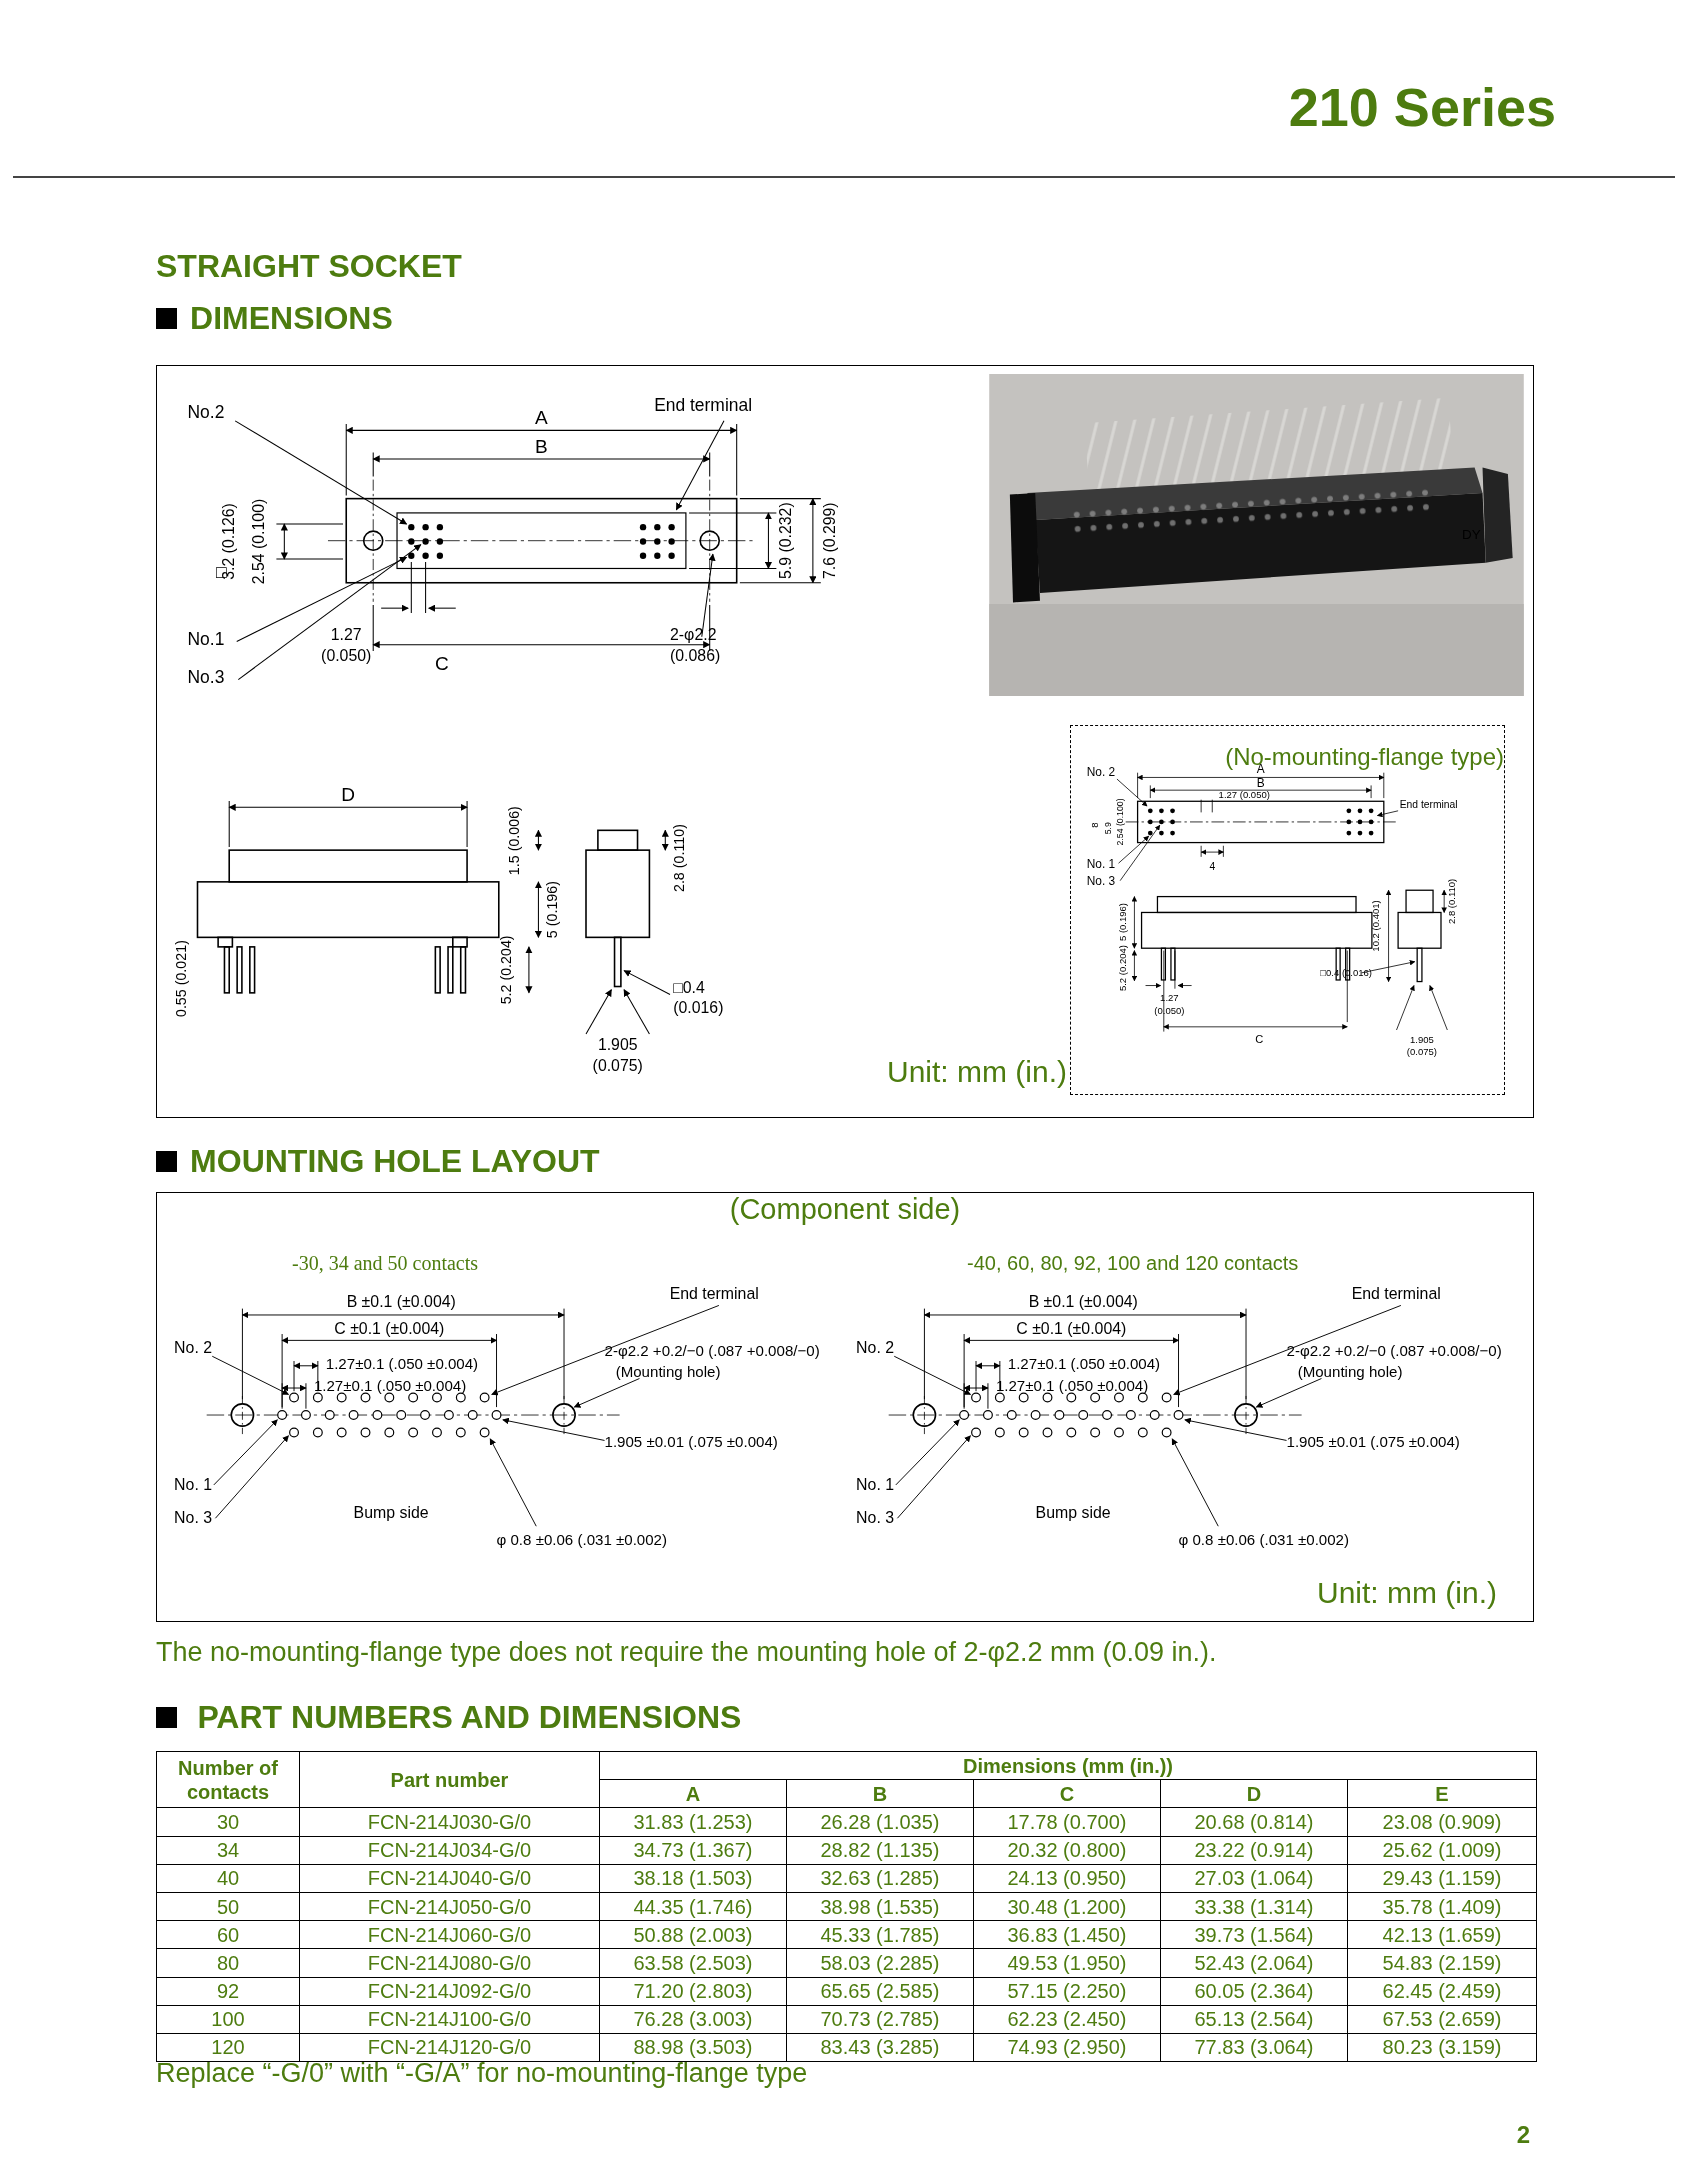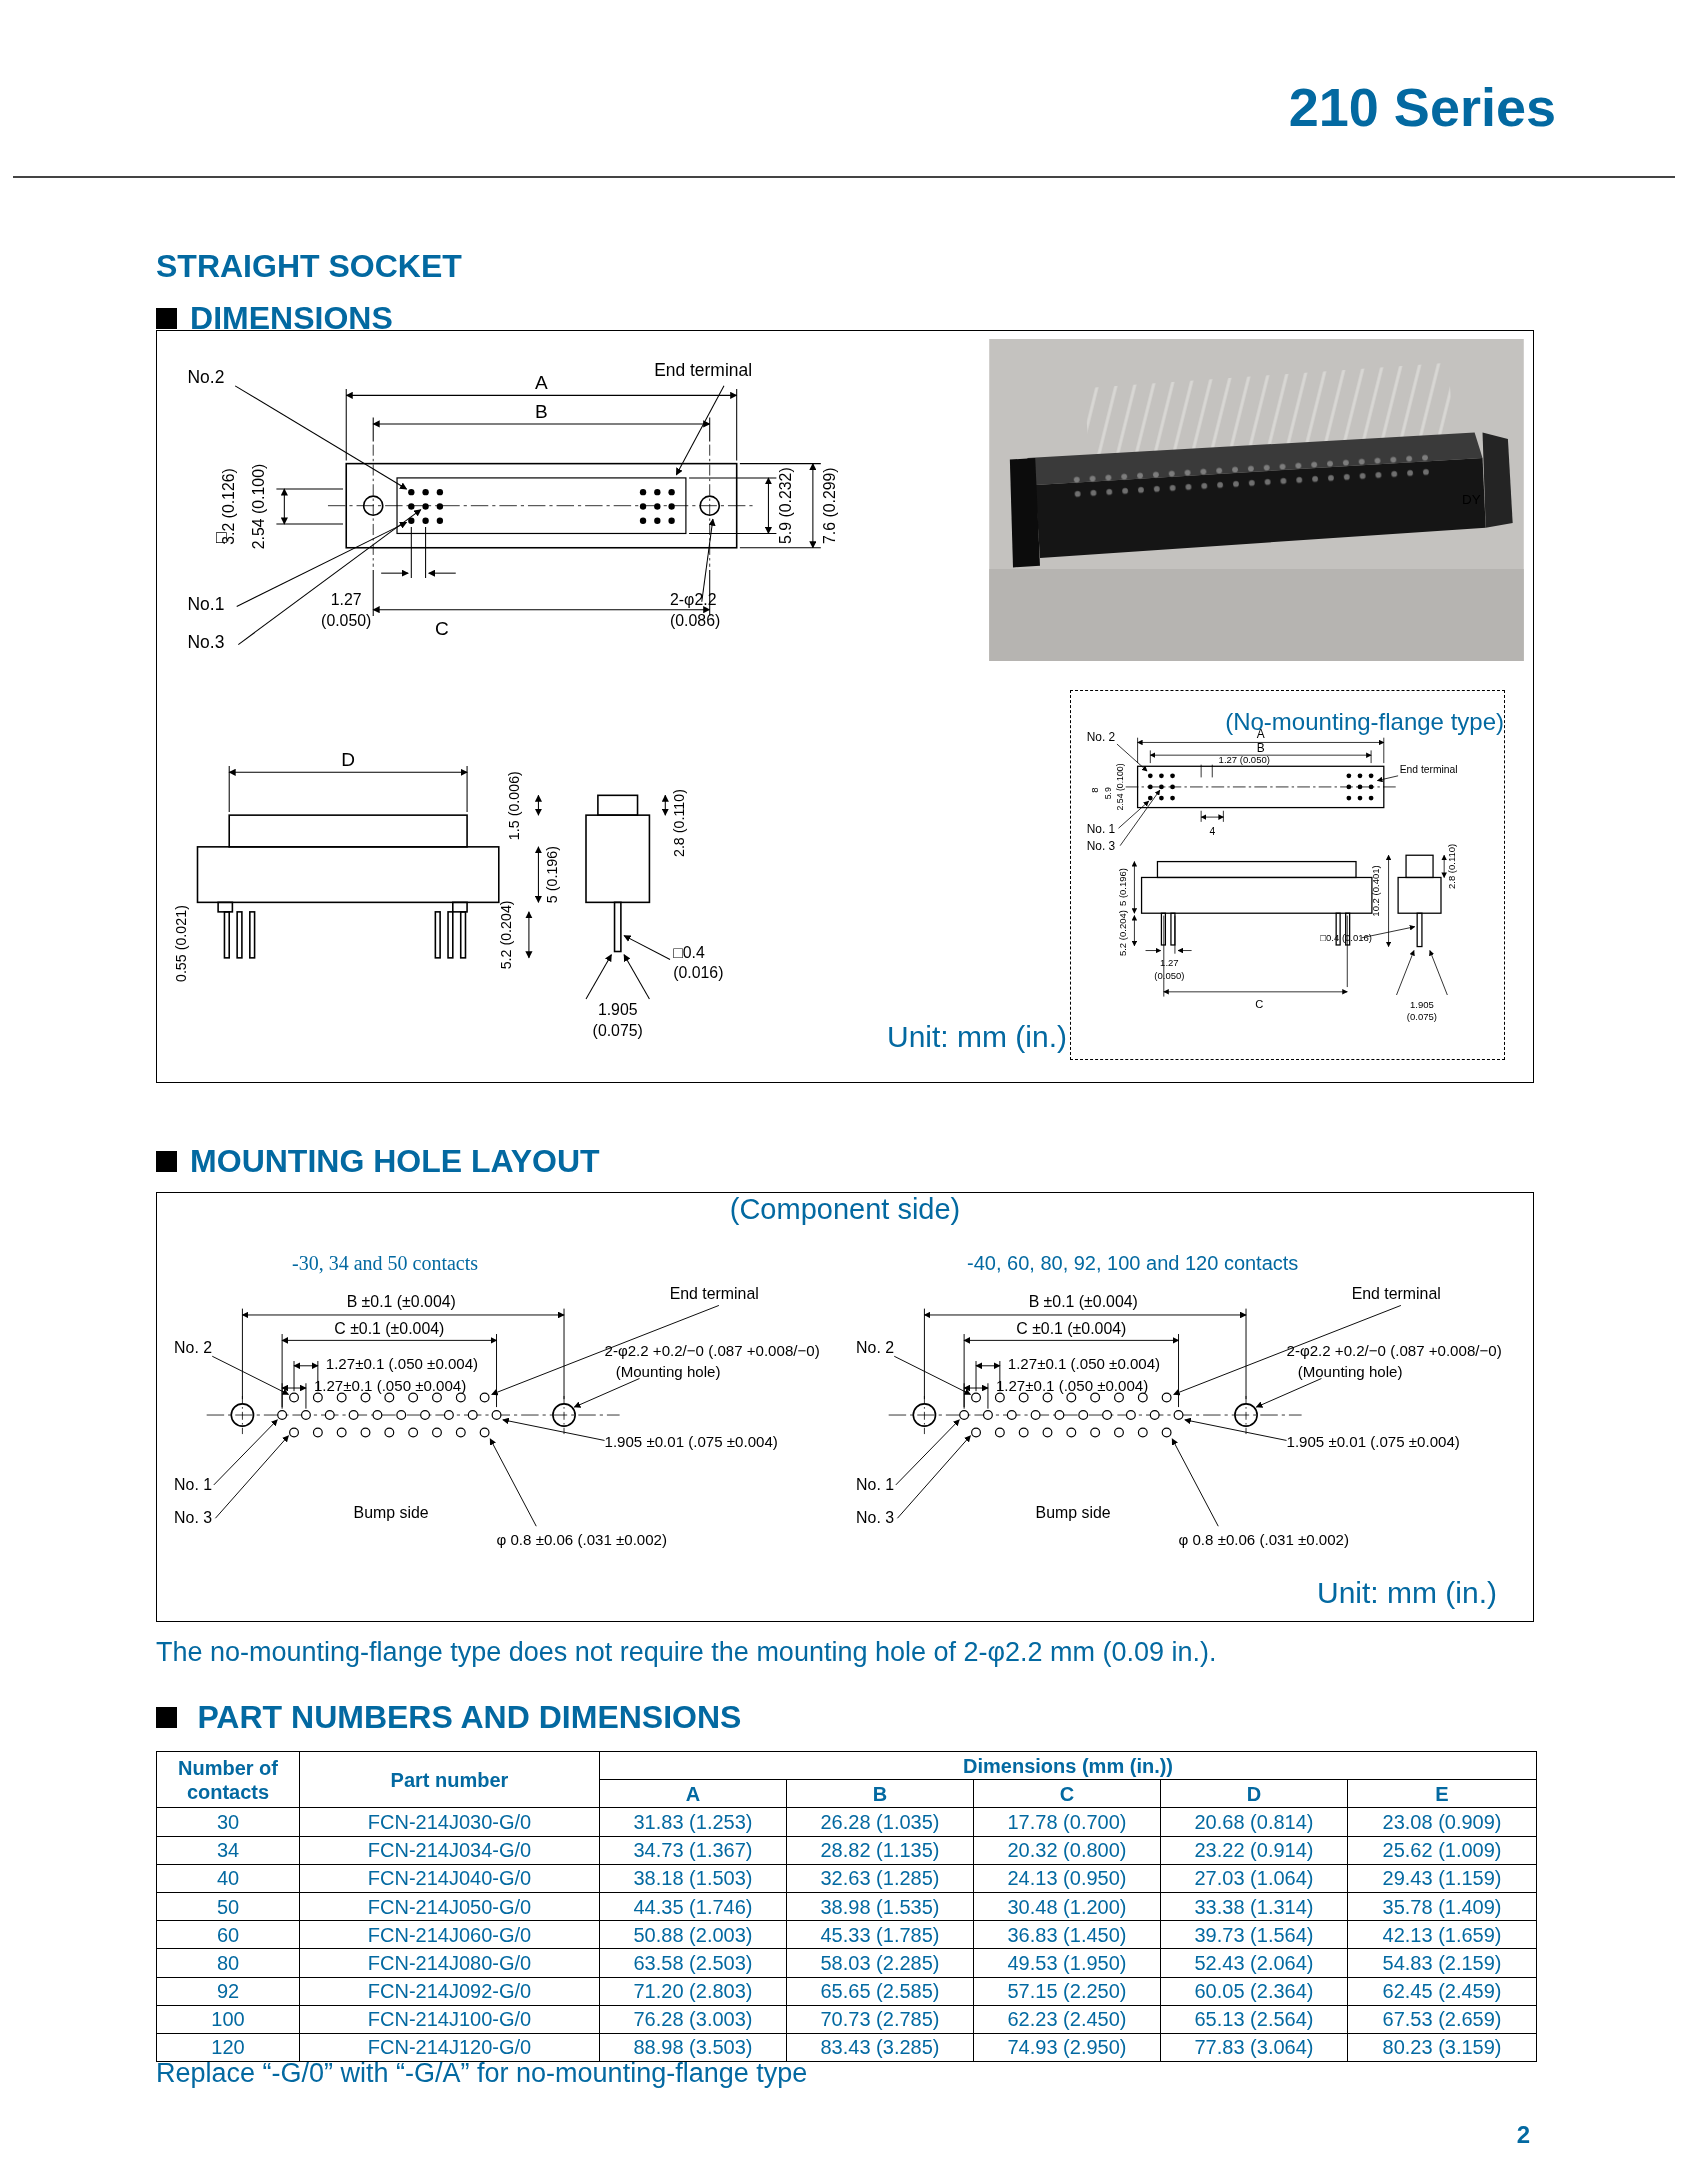--- a/index.html
+++ b/index.html
@@ -1,18 +1,18 @@
 <!DOCTYPE html>
 <html style="font-size:12.7px"><head>
 <meta charset="utf-8">
 <style>
   * { margin:0; padding:0; box-sizing:border-box; }
   html,body { background:#888; }
   .page {
-    position:relative; width:1687px; height:2183px; background:#fff; color:#0369a1;
+    position:relative; width:1687px; height:2183px; background:#fff; color:#4d7c0f;
     font-family:"Liberation Sans","DejaVu Sans",sans-serif; overflow:hidden; margin:0 auto;
   }
   .series-title { position:absolute; top:76px; right:131px; font-size:54px; font-weight:bold; letter-spacing:0px; }
   .header-rule { position:absolute; top:176px; left:12.7px; width:1662px; height:2.4px; background:#444; }
   .h-plain { position:absolute; font-size:32px; font-weight:bold; }
   .h-section { position:absolute; font-size:32px; font-weight:bold; display:flex; align-items:center; gap:12.7px; }
   .bullet { width:21.4px; height:21.4px; background:#000; display:inline-block; flex:0 0 auto; }
   .frame { position:absolute; border:1.6px solid #000; background:#fff; }
   .dashed-frame { position:absolute; border:1.6px dashed #000; }
   .note { position:absolute; font-size:27px; }
@@ -34,21 +34,21 @@
   <div class="series-title">210 Series</div>
   <div class="header-rule"></div>
 
   <div class="h-plain" style="left:156px; top:248px;">STRAIGHT SOCKET</div>
 
   <div class="h-section" style="left:156px; top:300px;">
     <span class="bullet"></span>
     <span>DIMENSIONS</span>
   </div>
 
-  <div class="frame" style="left:156px; top:330px; width:1378px; height:753px;">
+  <div class="frame" style="left:156px; top:365px; width:1378px; height:753px;">
 
     <svg style="position:absolute;left:8px;top:12px;" width="818" height="373" viewBox="0 0 1030 470">
       <defs>
         <marker id="arf" viewBox="0 0 10 10" refX="9" refY="5" markerWidth="7" markerHeight="7" orient="auto-start-reverse">
             <path d="M0,0L10,5L0,10z" fill="#000"></path>
           </marker>
       </defs>
       <g stroke="#000" fill="none" stroke-width="2">
         <rect x="228" y="152" width="492" height="106"></rect>
         <rect x="292" y="170" width="364" height="70" stroke-width="1.5"></rect>

